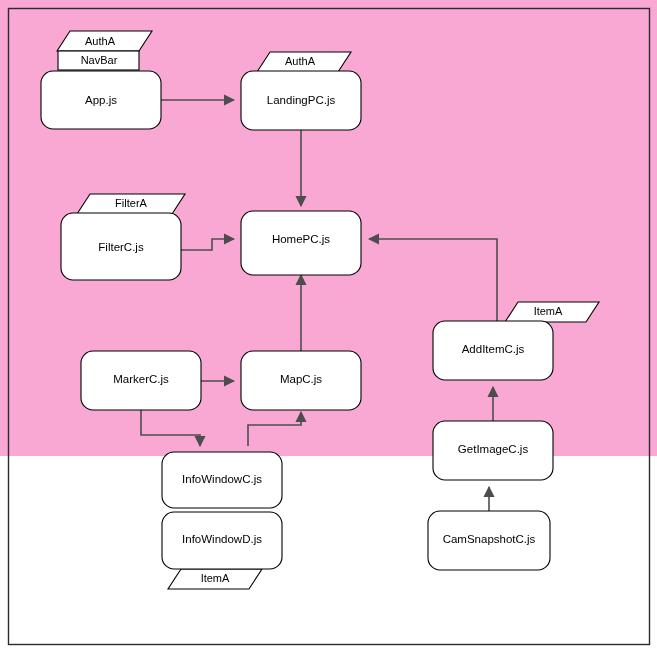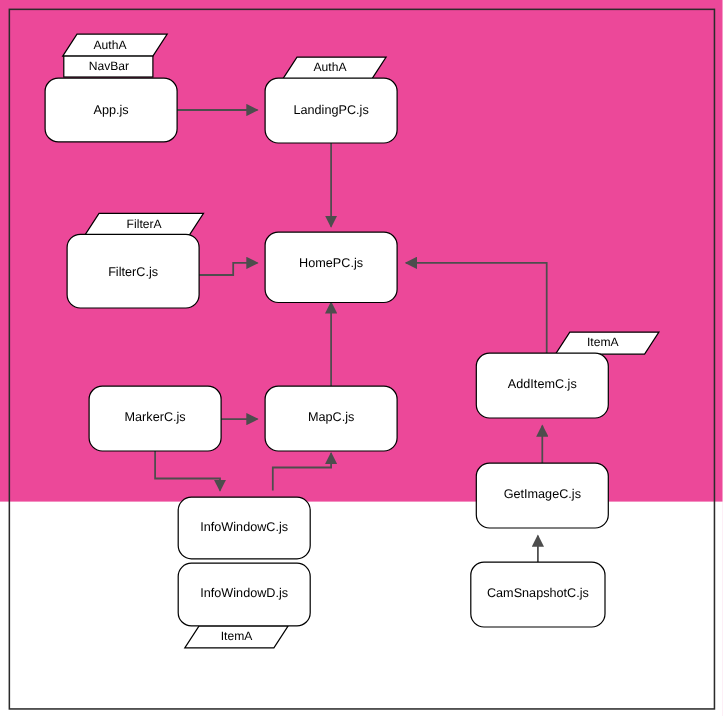--- a/index.html
+++ b/index.html
@@ -1,18 +1,18 @@
 <!DOCTYPE html>
 <html><head>
 <meta charset="utf-8">
 <style>
   html,body{margin:0;padding:0;background:#ffffff;}
   body{width:657px;height:651px;overflow:hidden;
        font-family:"Liberation Sans","DejaVu Sans",sans-serif;}
-  #canvas{position:relative;width:657px;height:456px;background:#ec4899;}
+  #canvas{position:relative;width:657px;height:456px;background:#f9a8d4;}
   svg#diagram{position:absolute;left:0;top:0;width:657px;height:651px;}
   .frame{fill:none;stroke:#2b2b2b;stroke-width:1.4;}
   .node-box{fill:#ffffff;stroke:#000000;stroke-width:1.1;}
   .tag-shape{fill:#ffffff;stroke:#000000;stroke-width:1.1;}
   .edge{fill:none;stroke:#4d4d4d;stroke-width:1.6;}
   .node-label{font-family:"Liberation Sans","DejaVu Sans",sans-serif;
               font-size:11.5px;fill:#000000;text-anchor:middle;
               dominant-baseline:middle;}
   .tag-label{font-family:"Liberation Sans","DejaVu Sans",sans-serif;
              font-size:11px;fill:#000000;text-anchor:middle;

